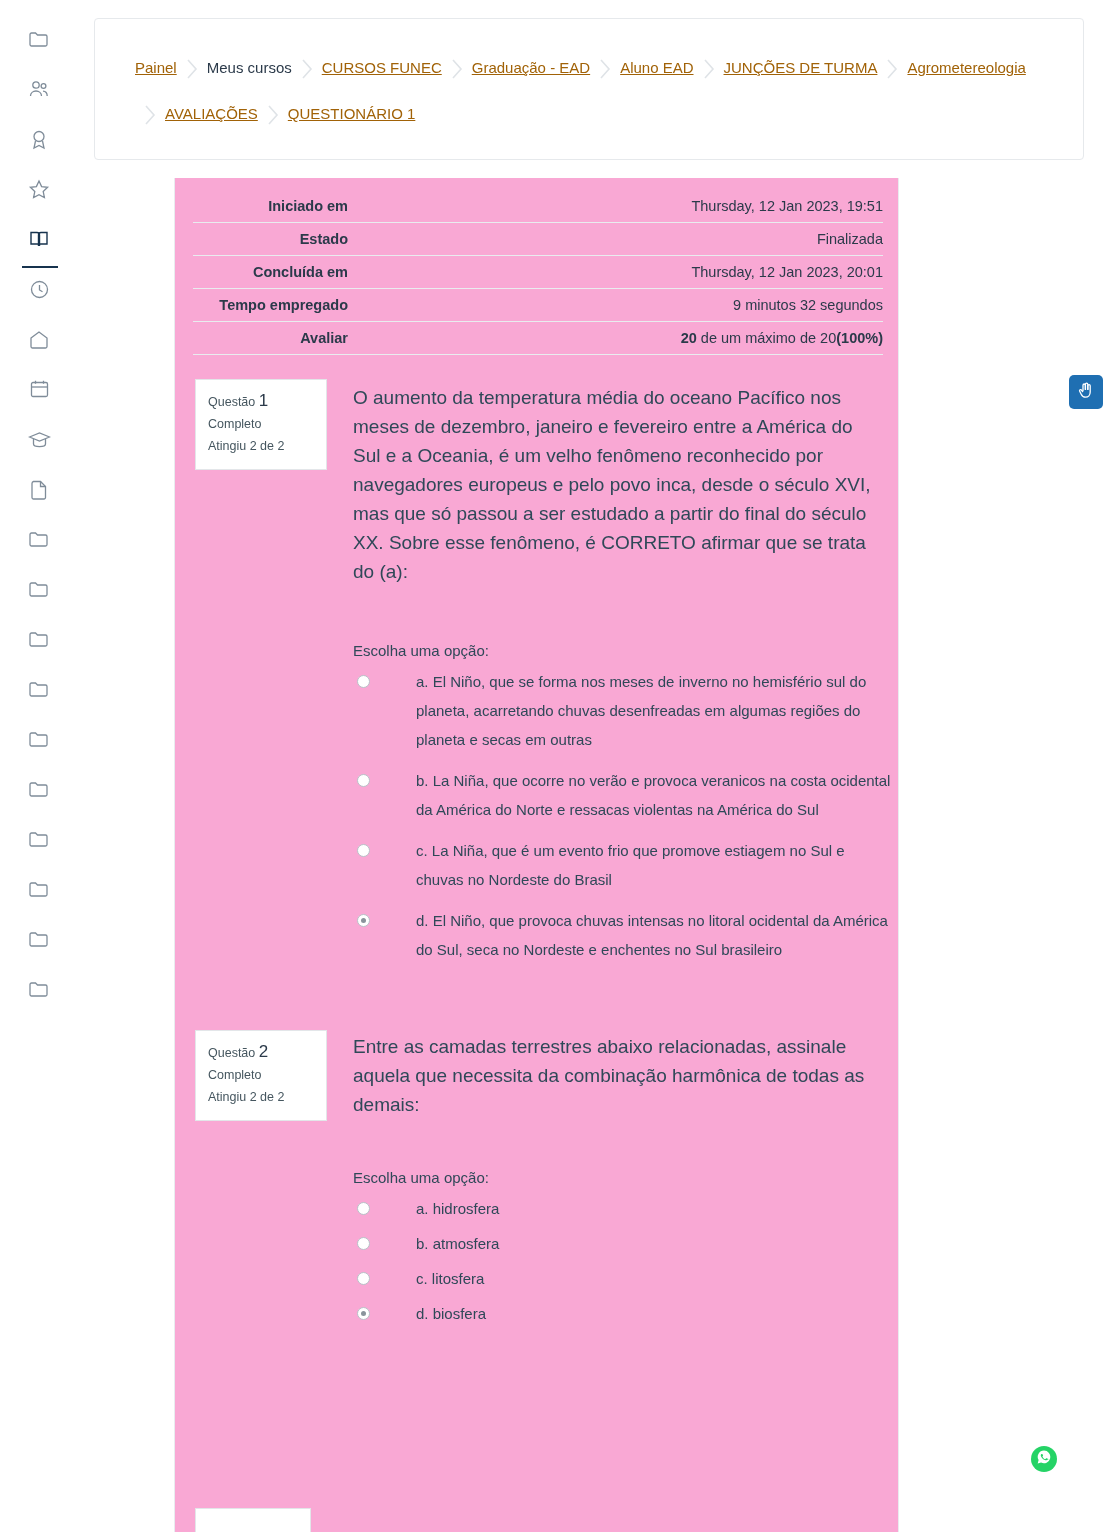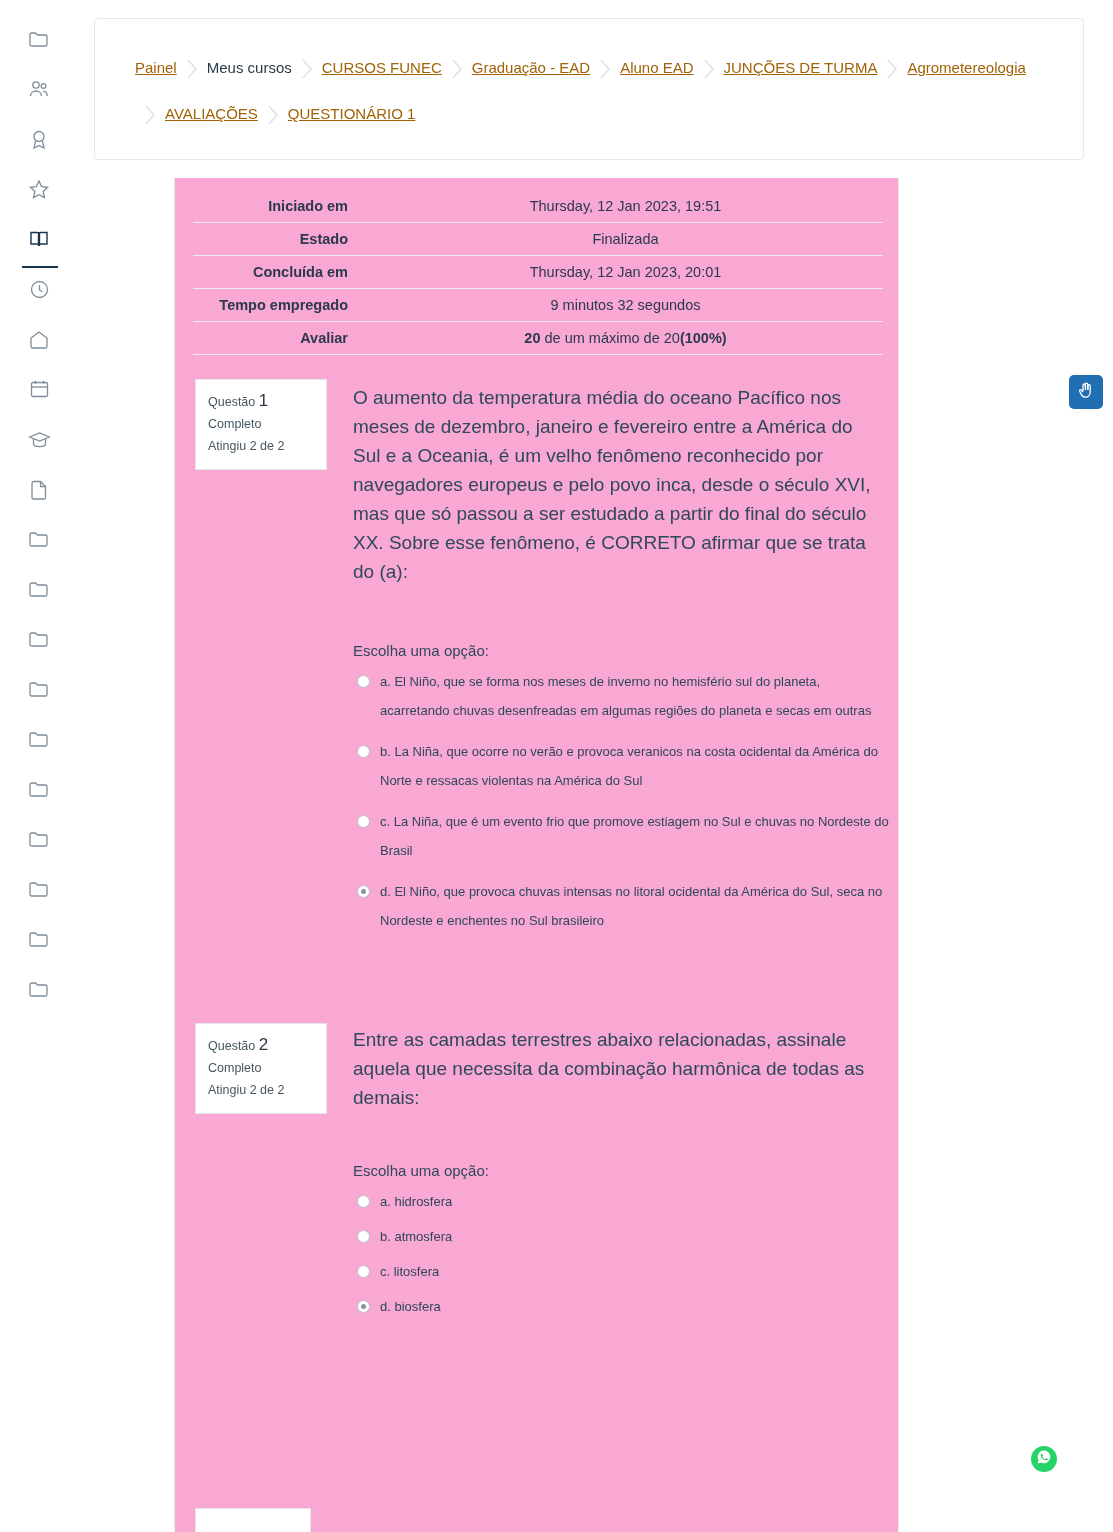--- a/index.html
+++ b/index.html
@@ -118,21 +118,21 @@
     text-align: right;
     vertical-align: top;
     font-weight: bold;
     color: #2b3a4a;
     padding: 8px 10px 8px 0;
     width: 165px;
     border-bottom: 1px solid #e9ecef;
     white-space: normal;
   }
   table#summary td {
-    text-align: center;
+    text-align: right;
     vertical-align: top;
     padding: 8px 0 8px 10px;
     color: #2b3a4a;
     border-bottom: 1px solid #e9ecef;
   }
   table#summary tr:last-child th,
   table#summary tr:last-child td { border-bottom: 1px solid #e9ecef; }
   .grade-strong { font-weight: bold; }
 
   
@@ -172,23 +172,24 @@
     margin-bottom: 8px;
   }
   .options {
     margin-left: 178px;
     width: 540px;
   }
   .option {
     display: flex;
     align-items: flex-start;
     margin-bottom: 12px;
-    font-size: 13px;
+    font-size: 15px;
     line-height: 29px;
     color: #2f4858;
+    gap: 36px;
   }
   .radio {
     flex: 0 0 auto;
     width: 13px;
     height: 13px;
     border-radius: 50%;
     border: 1px solid #b9c1c8;
     background: #fff;
     margin: 8px 10px 0 4px;
     position: relative;

